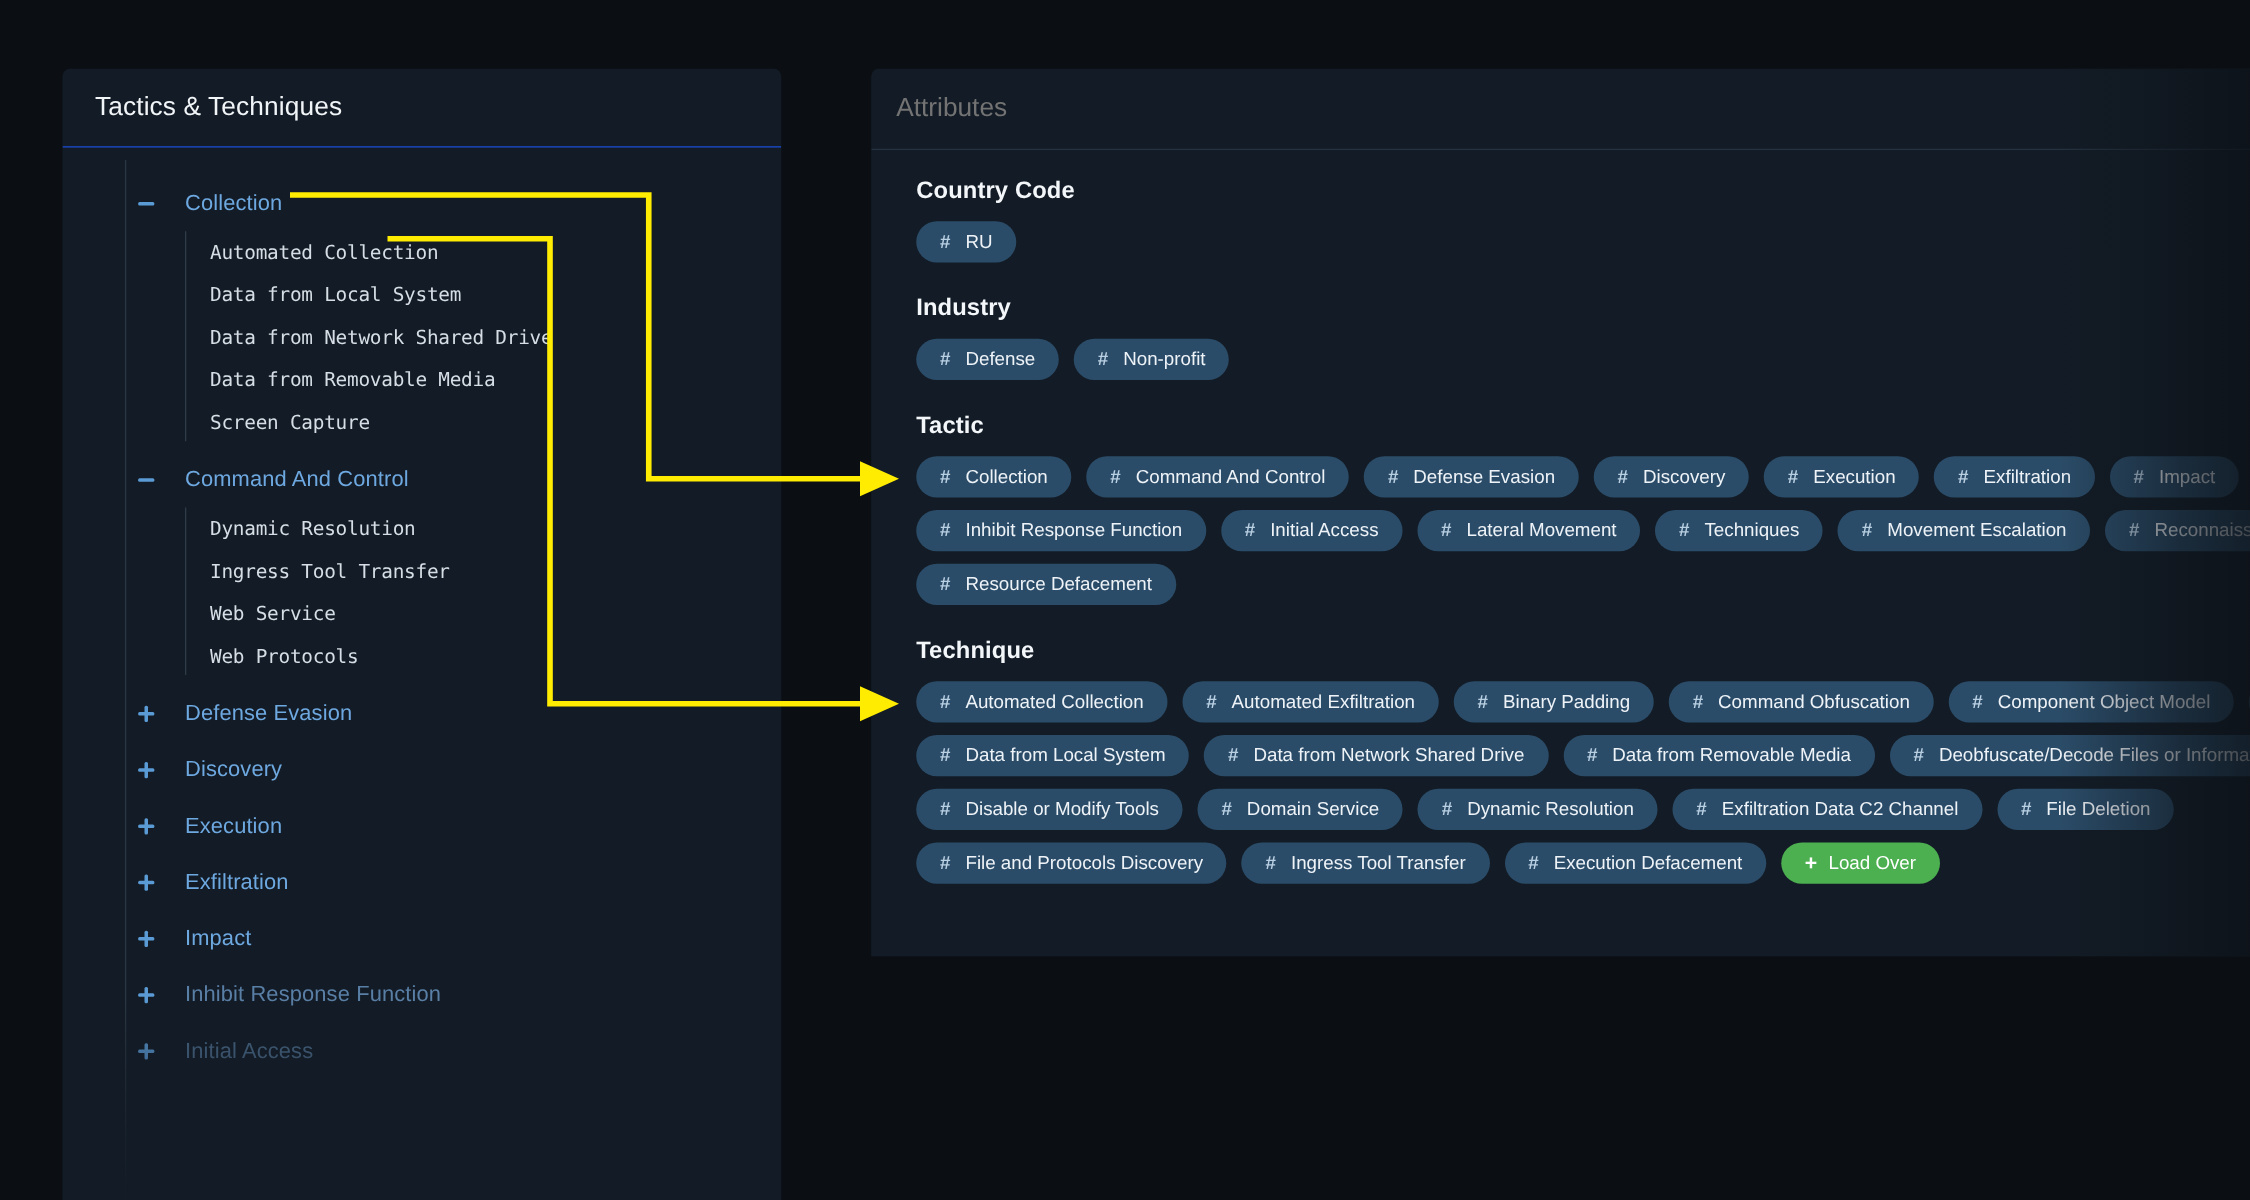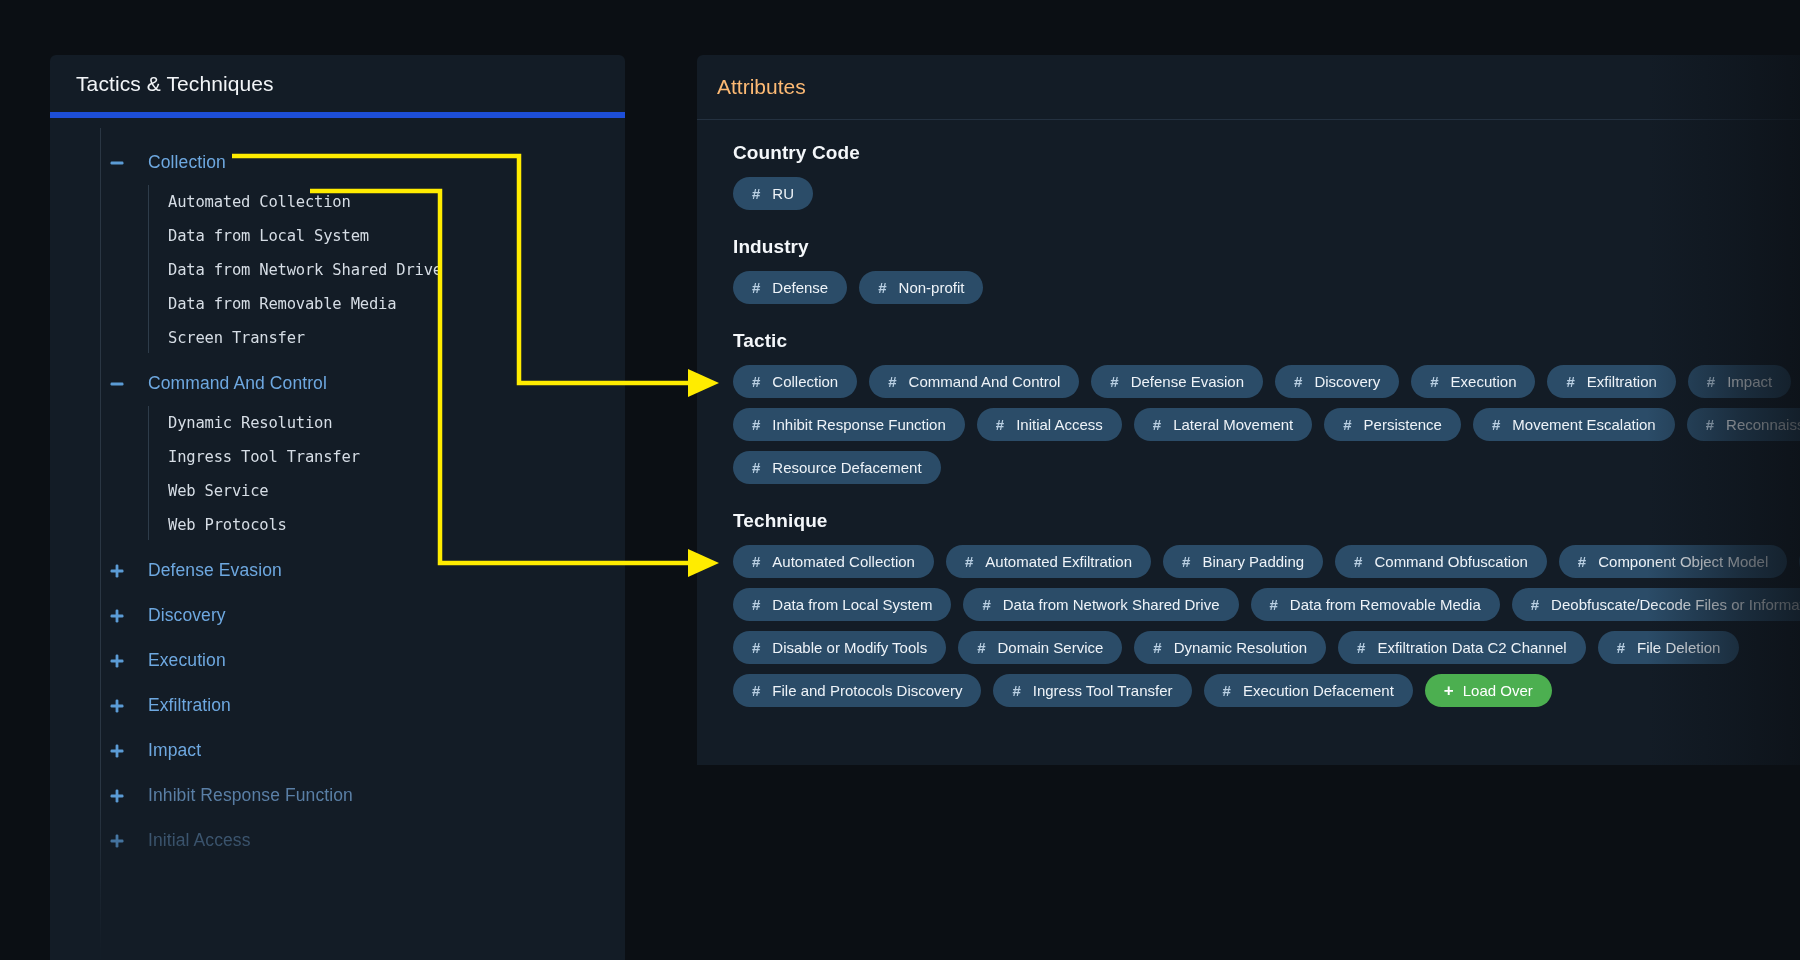--- a/index.html
+++ b/index.html
@@ -25,21 +25,21 @@
     width: 575px; height: 905px;
     background: #131c26;
     border-top-left-radius: 6px;
     border-top-right-radius: 6px;
     overflow: hidden;
   }
   .tree-panel-header {
     height: 63px;
     display: flex; align-items: center;
     padding: 0 26px;
-    border-bottom: 6px solid #1d4ed8;
+    border-bottom: 1px solid #1d4ed8;
   }
   .tree-panel-title {
     font-size: 21px; font-weight: 400;
     color: #f2f5f8; letter-spacing: 0.1px;
   }
   .tree-body {
     position: relative;
     padding: 22px 0 0 0;
     height: 841px;
     -webkit-mask-image: linear-gradient(to bottom, #000 0px, #000 680px, rgba(0,0,0,0.35) 770px, rgba(0,0,0,0.06) 830px);
@@ -107,21 +107,21 @@
     overflow: hidden;
   }
   .attr-panel-header {
     height: 65px;
     display: flex; align-items: center;
     padding: 0 20px;
     border-bottom: 1px solid #243140;
   }
   .attr-panel-title {
     font-size: 21px; font-weight: 400;
-    color: #fdba74;
+    color: #737373;
   }
   .attr-body {
     padding: 22px 0 0 36px;
   }
   .attr-section { margin-bottom: 10px; }
   .attr-section-title {
     font-size: 19px;
     font-weight: 700;
     color: #f4f7fa;
     margin: 0 0 13px 0;
@@ -201,21 +201,21 @@
                 <rect x="1.5" y="6.6" width="13" height="2.8" rx="1.2" fill="currentColor"></rect>
               </svg>
             </span>
             <span class="tactic-label">Collection</span>
           </div>
           <div class="children">
             <div class="child-node">Automated Collection</div>
             <div class="child-node">Data from Local System</div>
             <div class="child-node">Data from Network Shared Drive</div>
             <div class="child-node">Data from Removable Media</div>
-            <div class="child-node">Screen Transfer</div>
+            <div class="child-node">Screen Capture</div>
           </div>
         </div>
         <div class="tactic-group">
           <div class="tactic-node">
             <span class="tactic-toggle">
               <svg width="16" height="16" viewBox="0 0 16 16">
                 <rect x="1.5" y="6.6" width="13" height="2.8" rx="1.2" fill="currentColor"></rect>
               </svg>
             </span>
             <span class="tactic-label">Command And Control</span>
@@ -373,21 +373,21 @@
             <span class="chip">
               <span class="hash">#</span>
               <span>Initial Access</span>
             </span>
             <span class="chip">
               <span class="hash">#</span>
               <span>Lateral Movement</span>
             </span>
             <span class="chip">
               <span class="hash">#</span>
-              <span>Persistence</span>
+              <span>Techniques</span>
             </span>
             <span class="chip">
               <span class="hash">#</span>
               <span>Movement Escalation</span>
             </span>
             <span class="chip">
               <span class="hash">#</span>
               <span>Reconnaissance</span>
             </span>
             <span class="chip">

